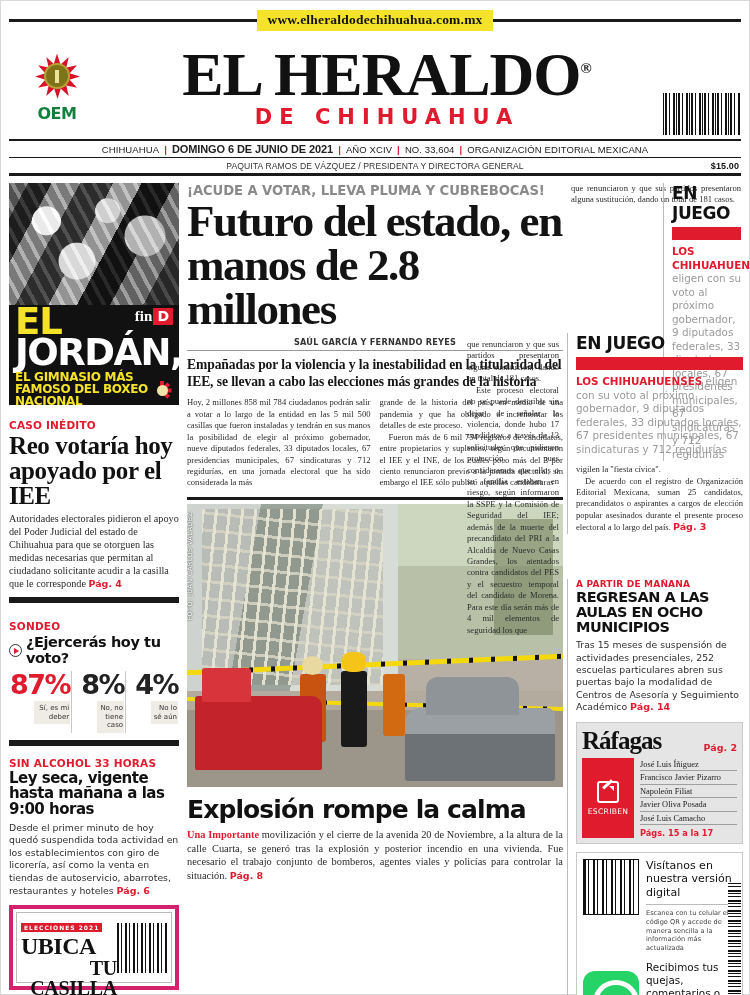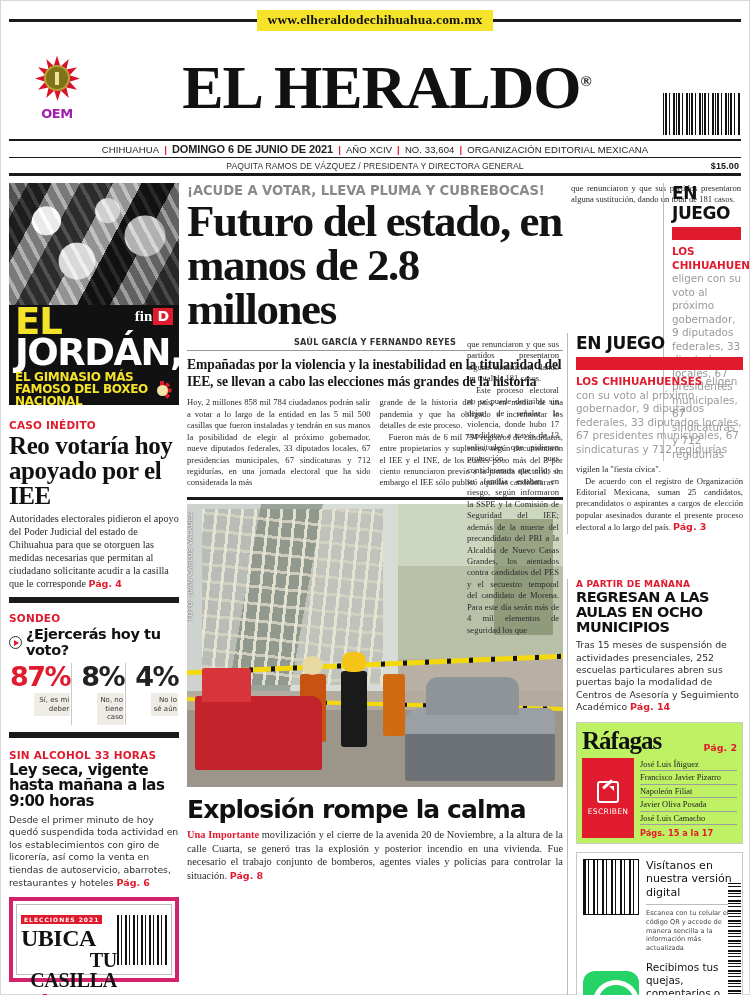--- a/index.html
+++ b/index.html
@@ -47,22 +47,22 @@
   .sunburst .disc {
     position: absolute; left: 50%; top: 50%;
     width: 26px; height: 26px; margin: -13px 0 0 -13px;
     border-radius: 50%; background: #7e7318; border: 2px solid #b7a233;
   }
   .sunburst .disc::after {
     content:""; position:absolute; left:50%; top:5px; width:4px; height:13px;
     margin-left:-2px; background:#efe39a;
   }
   .oem-word {
-    font-size: 13px; font-weight: bold; letter-spacing: -.5px;
-    font-family: "DejaVu Sans", sans-serif; color:#a21caf;
+    font-size: 16px; font-weight: bold; letter-spacing: -.5px;
+    font-family: "DejaVu Sans", sans-serif; color:#15803d;
   }
   .title-block { flex: 1 1 auto; text-align: center; position: relative; padding-left:6px;}
   .title-main {
     font-family: "Liberation Serif", serif;
     font-weight: bold; font-size: 62px; line-height: .95;
     letter-spacing: -1px; color: #111; white-space: nowrap;
   }
   .title-main .reg {
     font-size: 15px; vertical-align: super; letter-spacing: 0;
   }
@@ -397,21 +397,21 @@
   }
   .rhead {
     font-weight: bold; font-size: 14.5px; line-height: 1.04; color: #111;
     letter-spacing: -.5px; margin-top: 1px; font-family: "DejaVu Sans", sans-serif;
   }
   .rbody {
     font-size: 9.3px; line-height: 1.33; color: #2f2f2f; margin-top: 4px;
     font-family: "DejaVu Sans", sans-serif;
   }
   .rafagas-box {
-    margin-top: 8px; border: 1px solid #c9c9c9; background: #bef264; padding: 5px;
+    margin-top: 8px; border: 1px solid #c9c9c9; background: #e5e5e5; padding: 5px;
   }
   .rafagas-title-row { display: flex; align-items: flex-end; justify-content: space-between; }
   .rafagas-title {
     font-family: "Liberation Serif", serif; font-weight: bold;
     font-size: 25px; letter-spacing: -1px; color: #111; line-height: 1;
   }
   .rafagas-row { display: flex; gap: 6px; margin-top: 5px; }
   .escriben {
     flex: 0 0 52px; background: #e11b2e; color: #fff;
     display: flex; flex-direction: column; align-items: center; justify-content: center;
@@ -510,20 +510,21 @@
         <div class="ray" style="transform:rotate(240deg) translateY(-10px)"></div>
         <div class="ray" style="transform:rotate(270deg) translateY(-10px)"></div>
         <div class="ray" style="transform:rotate(300deg) translateY(-10px)"></div>
         <div class="ray" style="transform:rotate(330deg) translateY(-10px)"></div>
         <div class="disc"></div>
       </div>
       <div class="oem-word">OEM</div>
     </div>
     <div class="title-block">
       <div class="title-main"><span>EL HERALDO</span><span class="reg">®</span></div>
+      <div class="title-sub">DE CHIHUAHUA</div>
     </div>
     <div class="barcode"></div>
   </div>
 
   <div class="datestrip">
     <span>CHIHUAHUA</span>
     <span class="sep">|</span>
     <span class="bold">DOMINGO 6 DE JUNIO DE 2021</span>
     <span class="sep">|</span>
     <span>AÑO XCIV</span>
@@ -560,21 +561,21 @@
     </div>
 
     <div class="lblock">
       <div class="lkicker">CASO INÉDITO</div>
       <div class="lhead">Reo votaría hoy apoyado por el IEE</div>
       <div class="lbody"><span>Autoridades electorales pidieron el apoyo del Poder Judicial del estado de Chihuahua para que se otorguen las medidas necesarias que permitan al ciudadano solicitante acudir a la casilla que le corresponde</span> <span class="pg">Pág. 4</span></div>
     </div>
 
     <div class="lrule-thick"></div>
 
-    <div class="lblock" style="padding-top:3px">
+    <div class="lblock" style="padding-top:11px">
       <div class="lkicker">SONDEO</div>
       <div class="sondeo-q">
         <span class="play-icon"></span>
         <span>¿Ejercerás hoy tu voto?</span>
       </div>
       <div class="poll">
         <div class="poll-cell">
           <div class="poll-pct red">87%</div>
           <div class="poll-lbl">Sí, es mi deber</div>
         </div>

